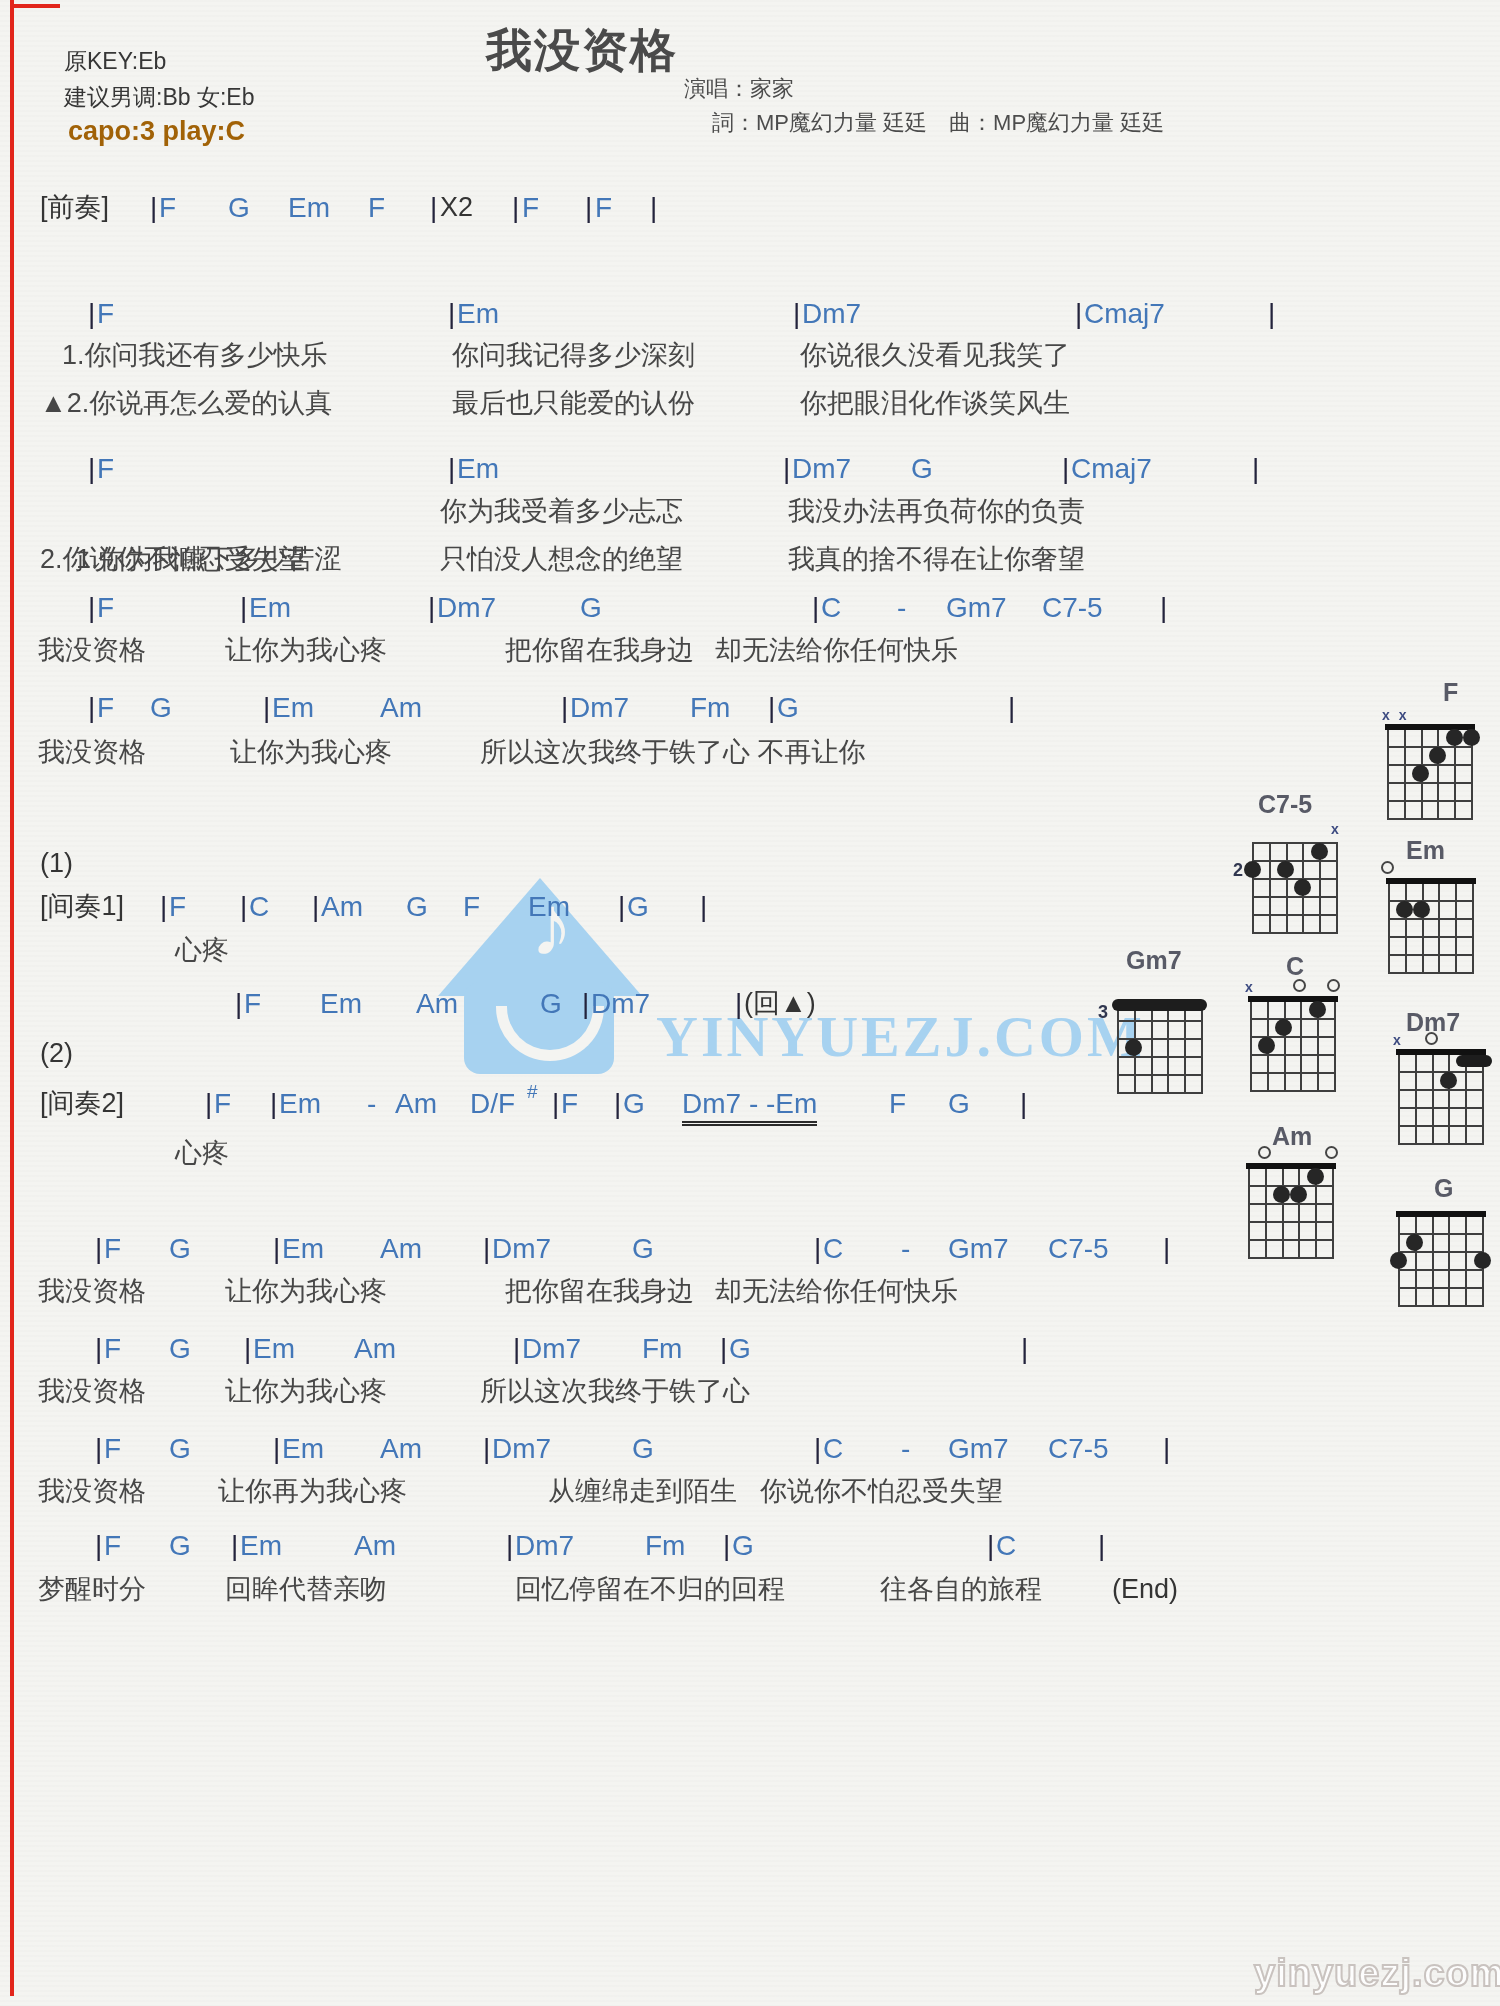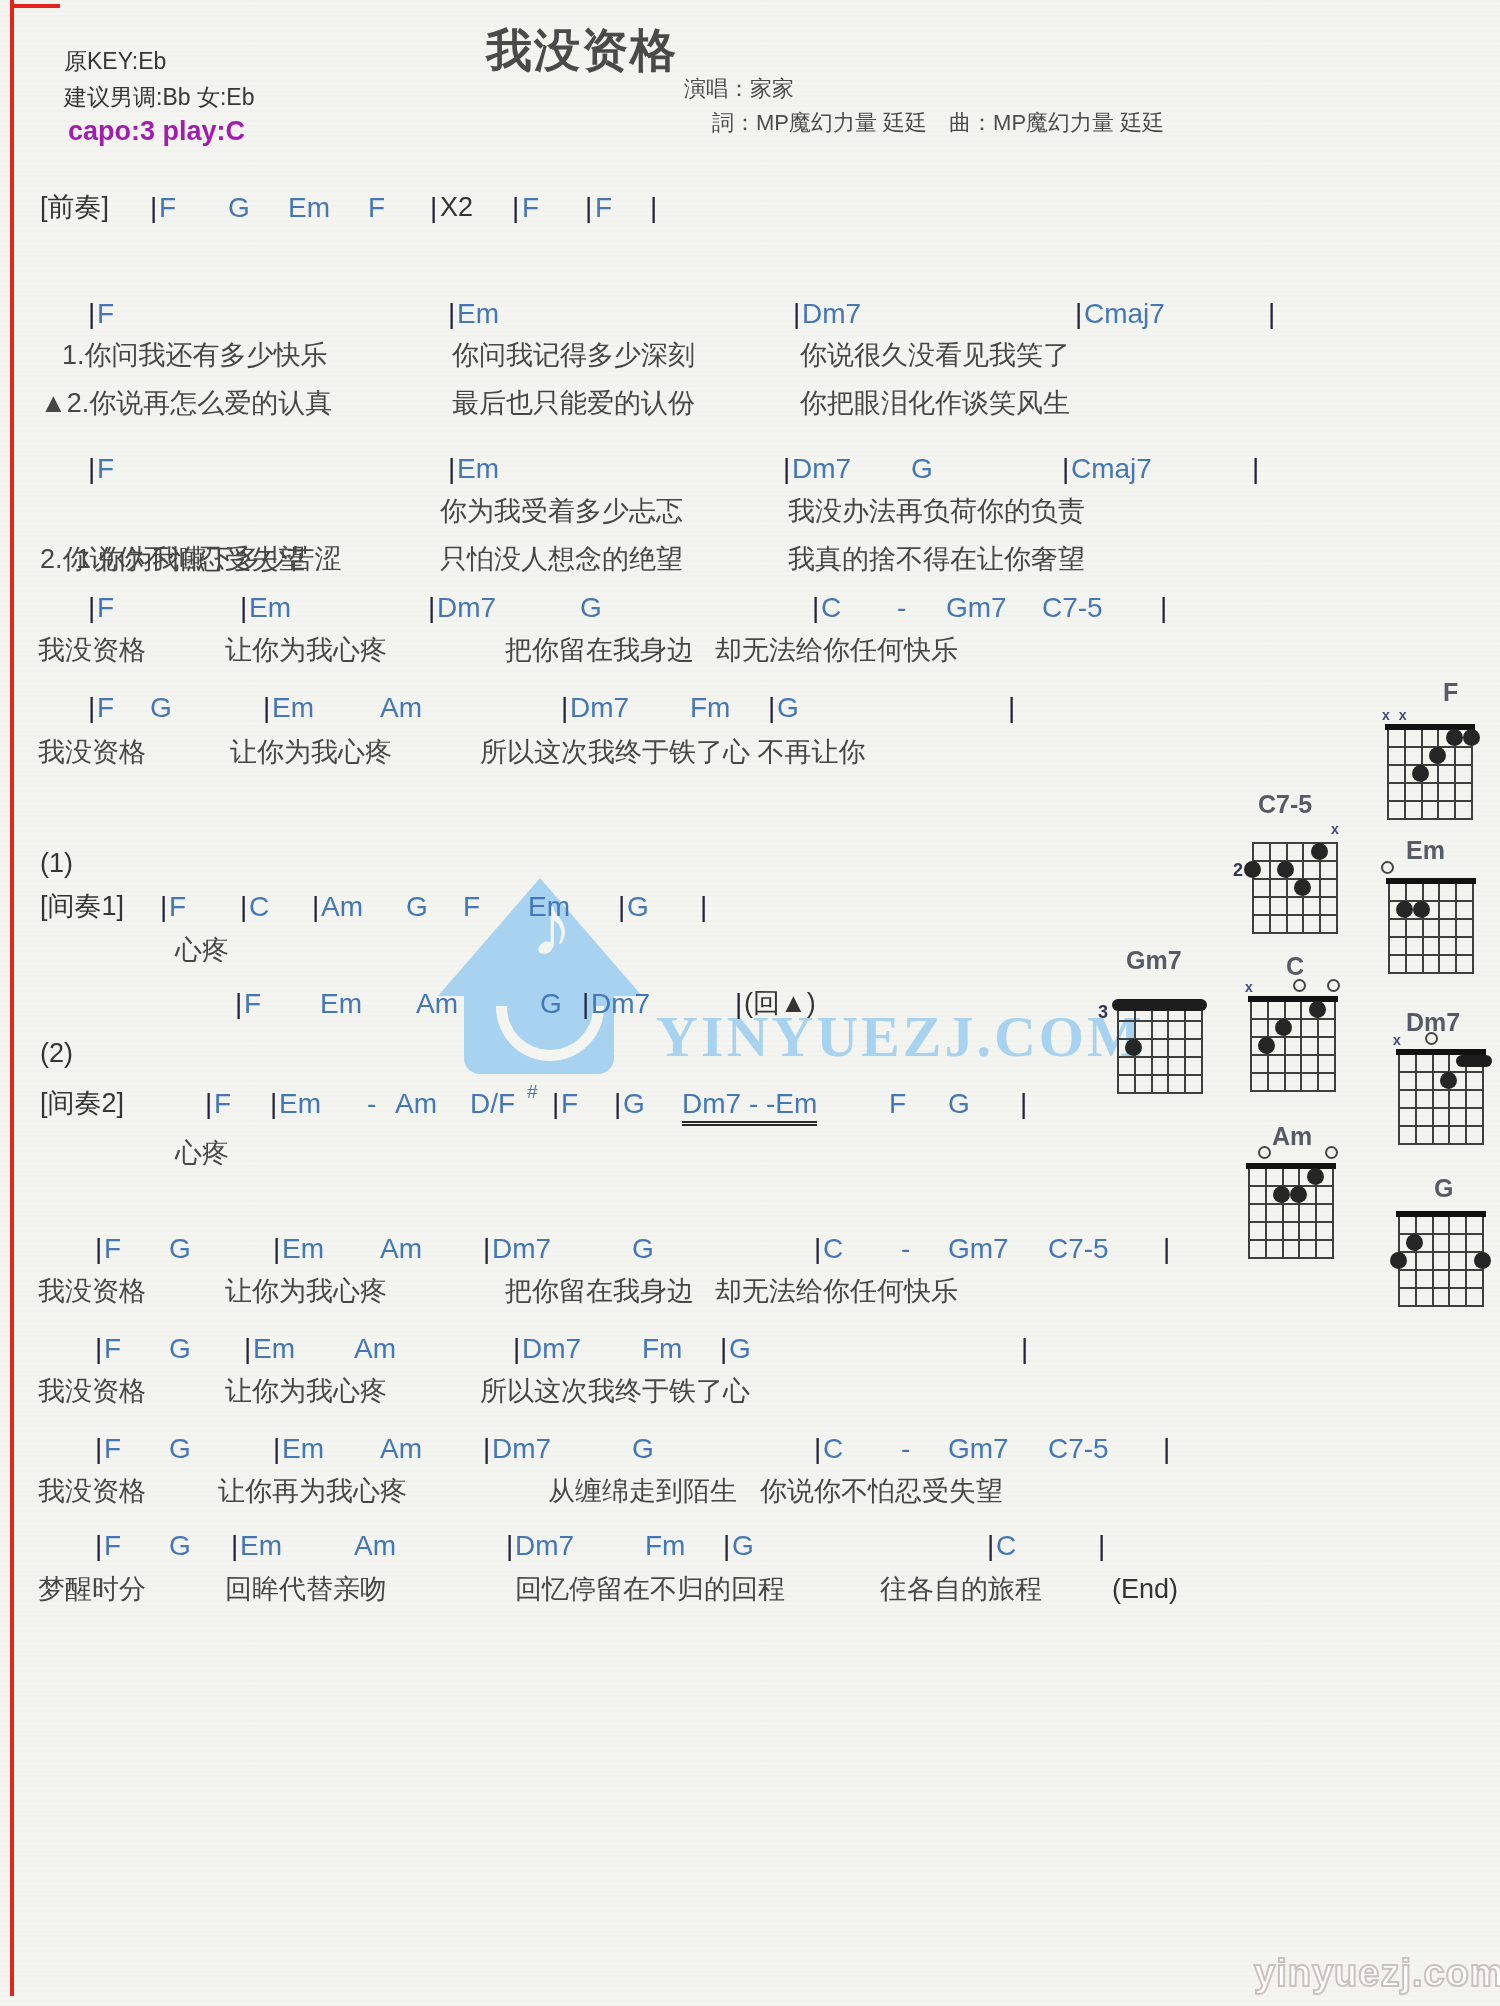--- a/index.html
+++ b/index.html
@@ -18,21 +18,21 @@
   .tok{position:absolute;white-space:pre;line-height:1;z-index:5;}
   .t-c{color:#4377b8;font-size:28px;}
   .t-b{color:#23233c;font-size:28px;}
   .t-l{color:#474747;font-size:27px;}
   .t-d{color:#343434;font-size:27px;}
   .t-u{color:#4377b8;font-size:28px;border-bottom:5px double #2b2b2b;padding-bottom:3px;}
   .t-sup{color:#4377b8;font-size:19px;}
   .hdr{position:absolute;line-height:1.15;z-index:5;}
   .page-title{font-size:46px;font-weight:bold;color:#4a4a4a;letter-spacing:2px;}
   .keyinfo{font-size:23px;color:#363636;}
-  .capo{font-size:27px;font-weight:bold;color:#a21caf;}
+  .capo{font-size:27px;font-weight:bold;color:#a16207;}
   .credit{font-size:22px;color:#4c4c4c;}
   
   .wm{position:absolute;z-index:1;}
   .wm-cn{font-size:110px;font-weight:bold;color:#a7d2f0;letter-spacing:6px;line-height:1;}
   .wm-url{font-size:58px;font-weight:bold;color:#a7d2f0;letter-spacing:3px;line-height:1;font-family:"Liberation Serif","DejaVu Serif",serif;}
   .wm-roof{position:absolute;left:0;top:0;width:0;height:0;
     border-left:102px solid transparent;border-right:102px solid transparent;border-bottom:118px solid #a7d2f0;}
   .wm-body{position:absolute;left:26px;top:104px;width:150px;height:92px;background:#a7d2f0;border-radius:16px;}
   .wm-smile{position:absolute;left:58px;top:128px;width:86px;height:44px;border:11px solid #f4f4f1;border-top:none;
     border-radius:0 0 60px 60px;background:transparent;}

